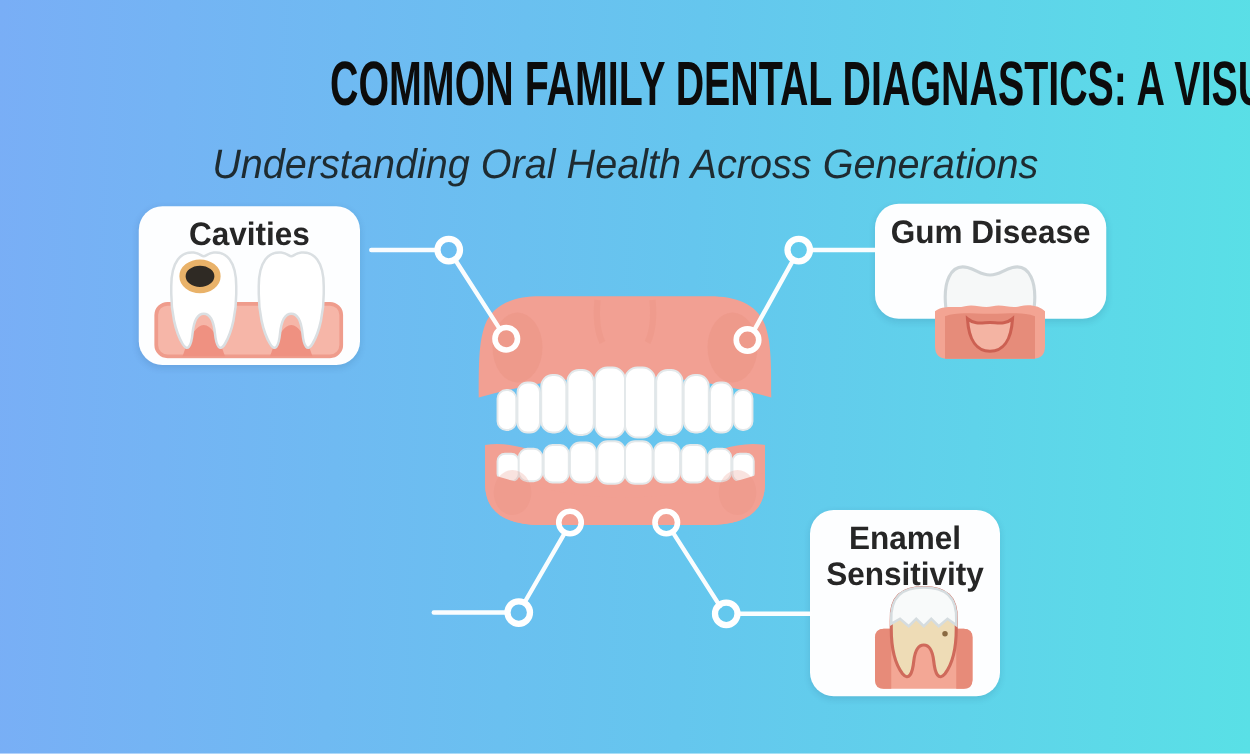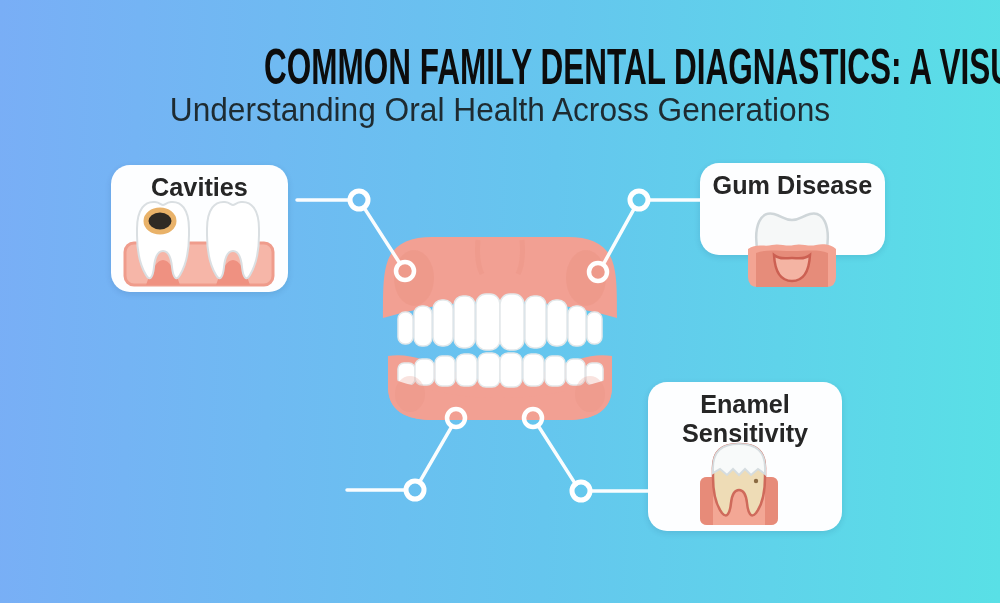--- a/index.html
+++ b/index.html
@@ -7,38 +7,38 @@
     position:relative;width:1000px;height:603px;overflow:hidden;
     background:linear-gradient(92deg,#79aef6 0%,#65c6ee 55%,#59e0e6 100%);
     font-family:"Liberation Sans",sans-serif;
   }
   
   .header{position:absolute;top:42px;left:0;width:100%;text-align:center;z-index:4;}
   .title{
     display:inline-block;font-size:50px;font-weight:bold;color:#0c0c0c;
     line-height:1.0;white-space:nowrap;transform:scaleX(0.63);letter-spacing:0;
   }
-  .subtitle-wrap{margin-top:1px;}
+  .subtitle-wrap{margin-top:22px;font-style:italic;}
   .subtitle{
     display:inline-block;font-size:33px;font-weight:400;color:#1e2b31;
     white-space:nowrap;transform:scaleX(0.96);line-height:1.05;
   }
   
   .card{
     position:absolute;background:#fdfeff;border-radius:19px;z-index:2;
     box-shadow:0 2px 6px rgba(20,45,85,0.12);
   }
   .card-title{
     margin:0;text-align:center;font-weight:bold;color:#262626;
     font-size:26px;line-height:29px;transform:scaleX(0.97);padding-top:8px;
   }
   #card-cavities{left:111px;top:165px;width:177px;height:127px;}
   #card-gum-disease{left:700px;top:163px;width:185px;height:92px;}
   #card-alignment{left:167px;top:400px;width:180px;height:147px;}
-  #card-enamel{left:648px;top:382px;width:194px;height:149px;}
+  #card-enamel{left:648px;top:408px;width:152px;height:149px;}
   .card-art{position:absolute;}
   #art-cavities{left:12px;top:34px;}
   #art-gum-disease{left:44px;top:40px;}
   #art-alignment{left:17px;top:66px;}
   #art-enamel{left:50px;top:59px;}
   
   .denture{position:absolute;left:378px;top:226px;z-index:1;}
   
   .connectors{position:absolute;left:0;top:0;width:1000px;height:603px;z-index:3;pointer-events:none;}
 </style>

